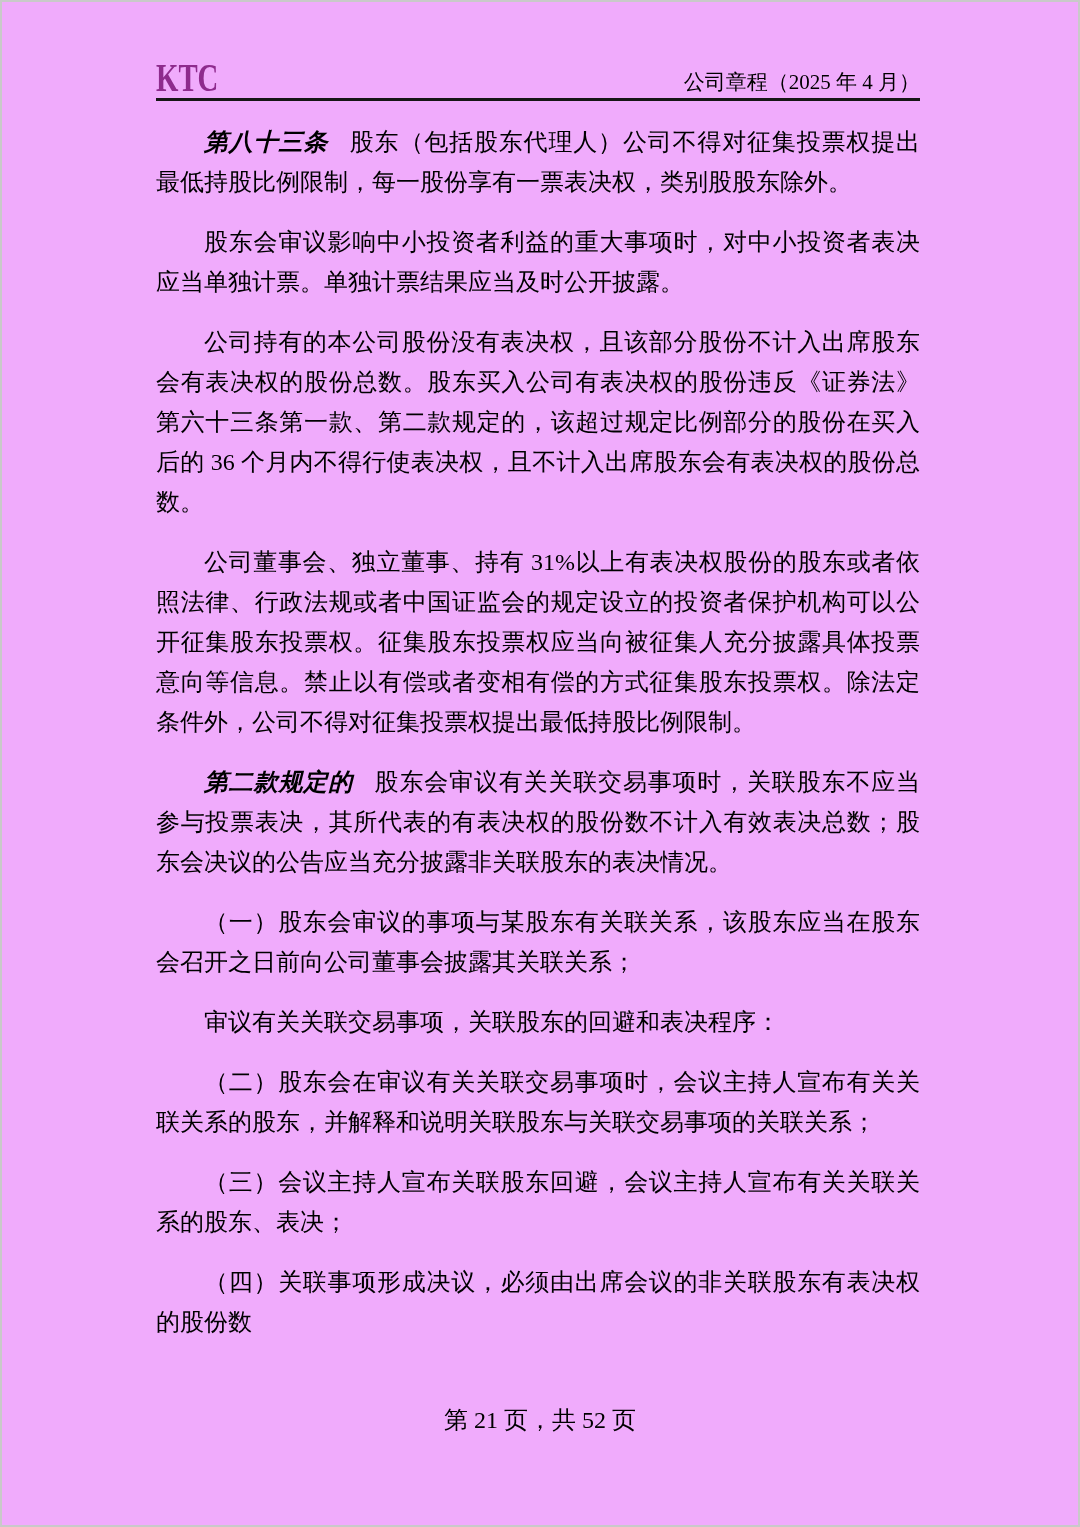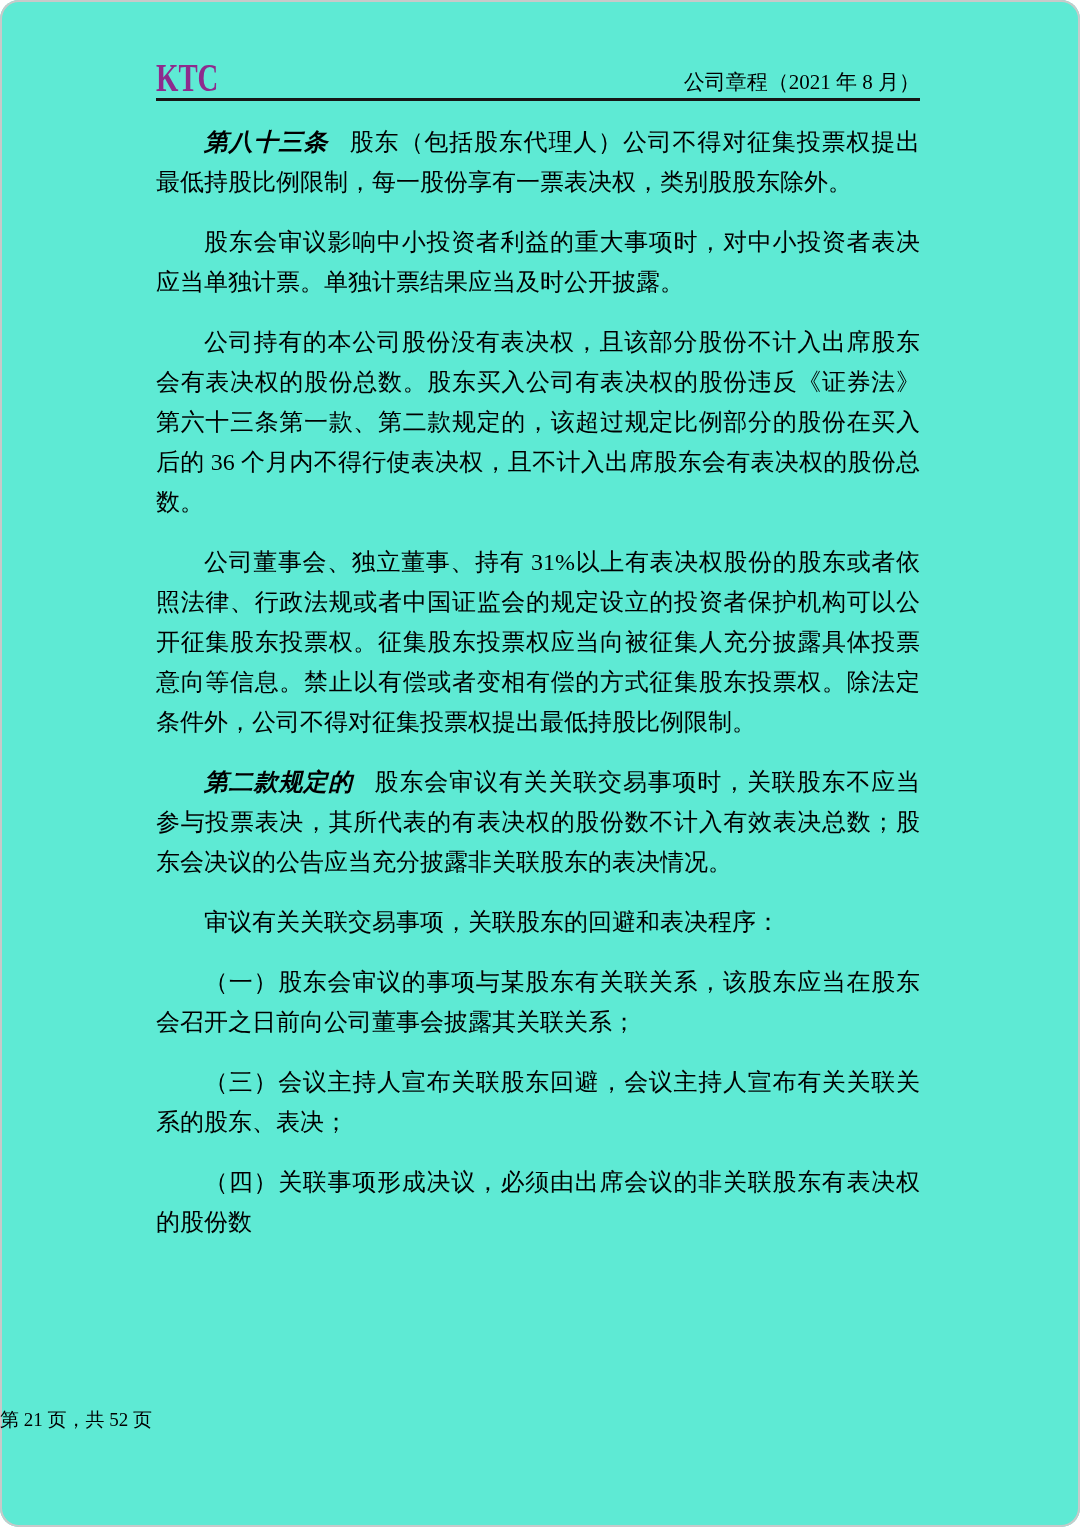--- a/index.html
+++ b/index.html
@@ -11,24 +11,23 @@
   *{margin:0;padding:0;box-sizing:border-box;}
   html,body{background:#ffffff;}
   body{
     width:1080px;height:1527px;
     font-family:"Liberation Serif","DejaVu Serif",serif;
     color:var(--text-color);
   }
   .page{
     position:relative;
     width:1080px;height:1527px;
-    background:#5eead4;
+    background:#f0abfc;
     box-shadow:inset 0 0 0 2px var(--border-color);
     overflow:hidden;
-    border-radius:19px;
   }
   .hdr{
     position:absolute;
     left:156px;top:58px;
     width:764px;height:43px;
     display:flex;
     justify-content:space-between;
     align-items:flex-end;
     border-bottom:3px solid var(--rule-color);
     padding-bottom:3px;
@@ -65,42 +64,44 @@
   .art{
     font-family:"Liberation Sans","DejaVu Sans",sans-serif;
     font-weight:bold;
     font-style:italic;
   }
   .art:not(:empty){margin-right:.9em;}
   .ftr{
     position:absolute;
     left:0;top:1405px;
     width:1080px;
-    font-size:19px;
+    text-align:center;
+    font-size:24px;
     line-height:30px;
   }
 </style>
 </head>
 <body>
 
 <div class="page">
 
   <header class="hdr">
     <span class="logo">KTC</span>
-    <span class="hdr-title">公司章程（2021 年 8 月）</span>
+    <span class="hdr-title">公司章程（2025 年 4 月）</span>
   </header>
 
   <main class="docbody">
     <p class="para"><b class="art">第八十三条</b><span>股东（包括股东代理人）公司不得对征集投票权提出最低持股比例限制，每一股份享有一票表决权，类别股股东除外。</span></p>
     <p class="para"><b class="art"></b><span>股东会审议影响中小投资者利益的重大事项时，对中小投资者表决应当单独计票。单独计票结果应当及时公开披露。</span></p>
     <p class="para"><b class="art"></b><span>公司持有的本公司股份没有表决权，且该部分股份不计入出席股东会有表决权的股份总数。股东买入公司有表决权的股份违反《证券法》第六十三条第一款、第二款规定的，该超过规定比例部分的股份在买入后的 36 个月内不得行使表决权，且不计入出席股东会有表决权的股份总数。</span></p>
     <p class="para"><b class="art"></b><span>公司董事会、独立董事、持有 31%以上有表决权股份的股东或者依照法律、行政法规或者中国证监会的规定设立的投资者保护机构可以公开征集股东投票权。征集股东投票权应当向被征集人充分披露具体投票意向等信息。禁止以有偿或者变相有偿的方式征集股东投票权。除法定条件外，公司不得对征集投票权提出最低持股比例限制。</span></p>
     <p class="para"><b class="art">第二款规定的</b><span>股东会审议有关关联交易事项时，关联股东不应当参与投票表决，其所代表的有表决权的股份数不计入有效表决总数；股东会决议的公告应当充分披露非关联股东的表决情况。</span></p>
+    <p class="para"><b class="art"></b><span>（一）股东会审议的事项与某股东有关联关系，该股东应当在股东会召开之日前向公司董事会披露其关联关系；</span></p>
     <p class="para"><b class="art"></b><span>审议有关关联交易事项，关联股东的回避和表决程序：</span></p>
-    <p class="para"><b class="art"></b><span>（一）股东会审议的事项与某股东有关联关系，该股东应当在股东会召开之日前向公司董事会披露其关联关系；</span></p>
+    <p class="para"><b class="art"></b><span>（二）股东会在审议有关关联交易事项时，会议主持人宣布有关关联关系的股东，并解释和说明关联股东与关联交易事项的关联关系；</span></p>
     <p class="para"><b class="art"></b><span>（三）会议主持人宣布关联股东回避，会议主持人宣布有关关联关系的股东、表决；</span></p>
     <p class="para"><b class="art"></b><span>（四）关联事项形成决议，必须由出席会议的非关联股东有表决权的股份数</span></p>
   </main>
 
   <footer class="ftr">
     <span>第 21 页，共 52 页</span>
   </footer>
 
 </div>
 

